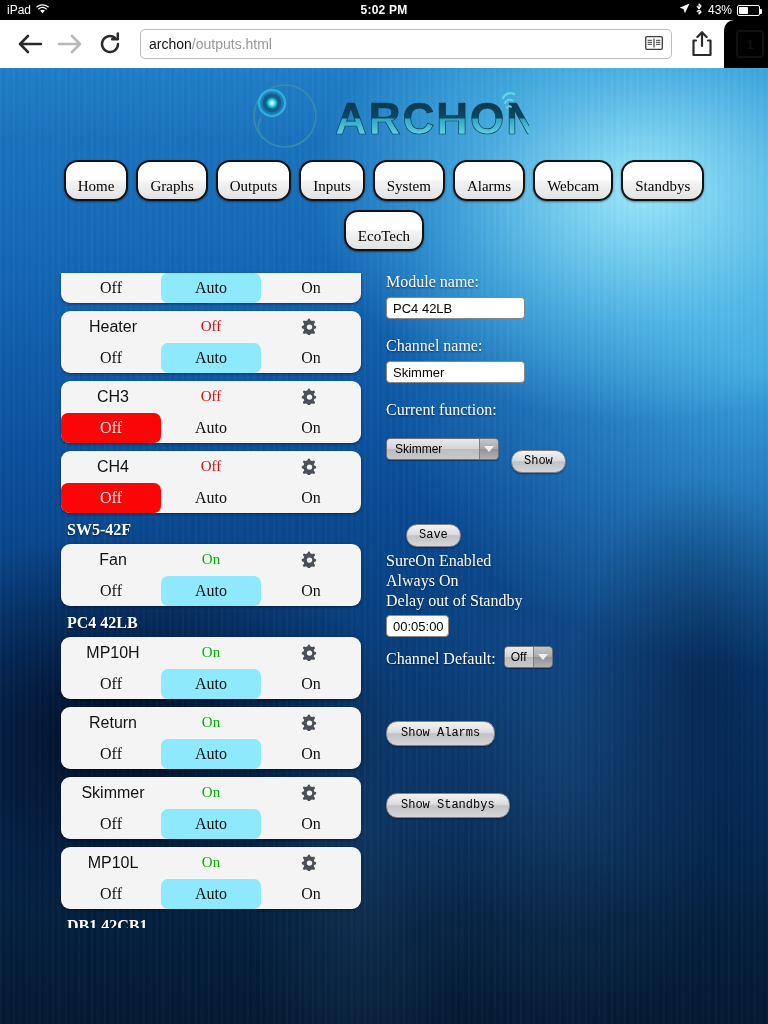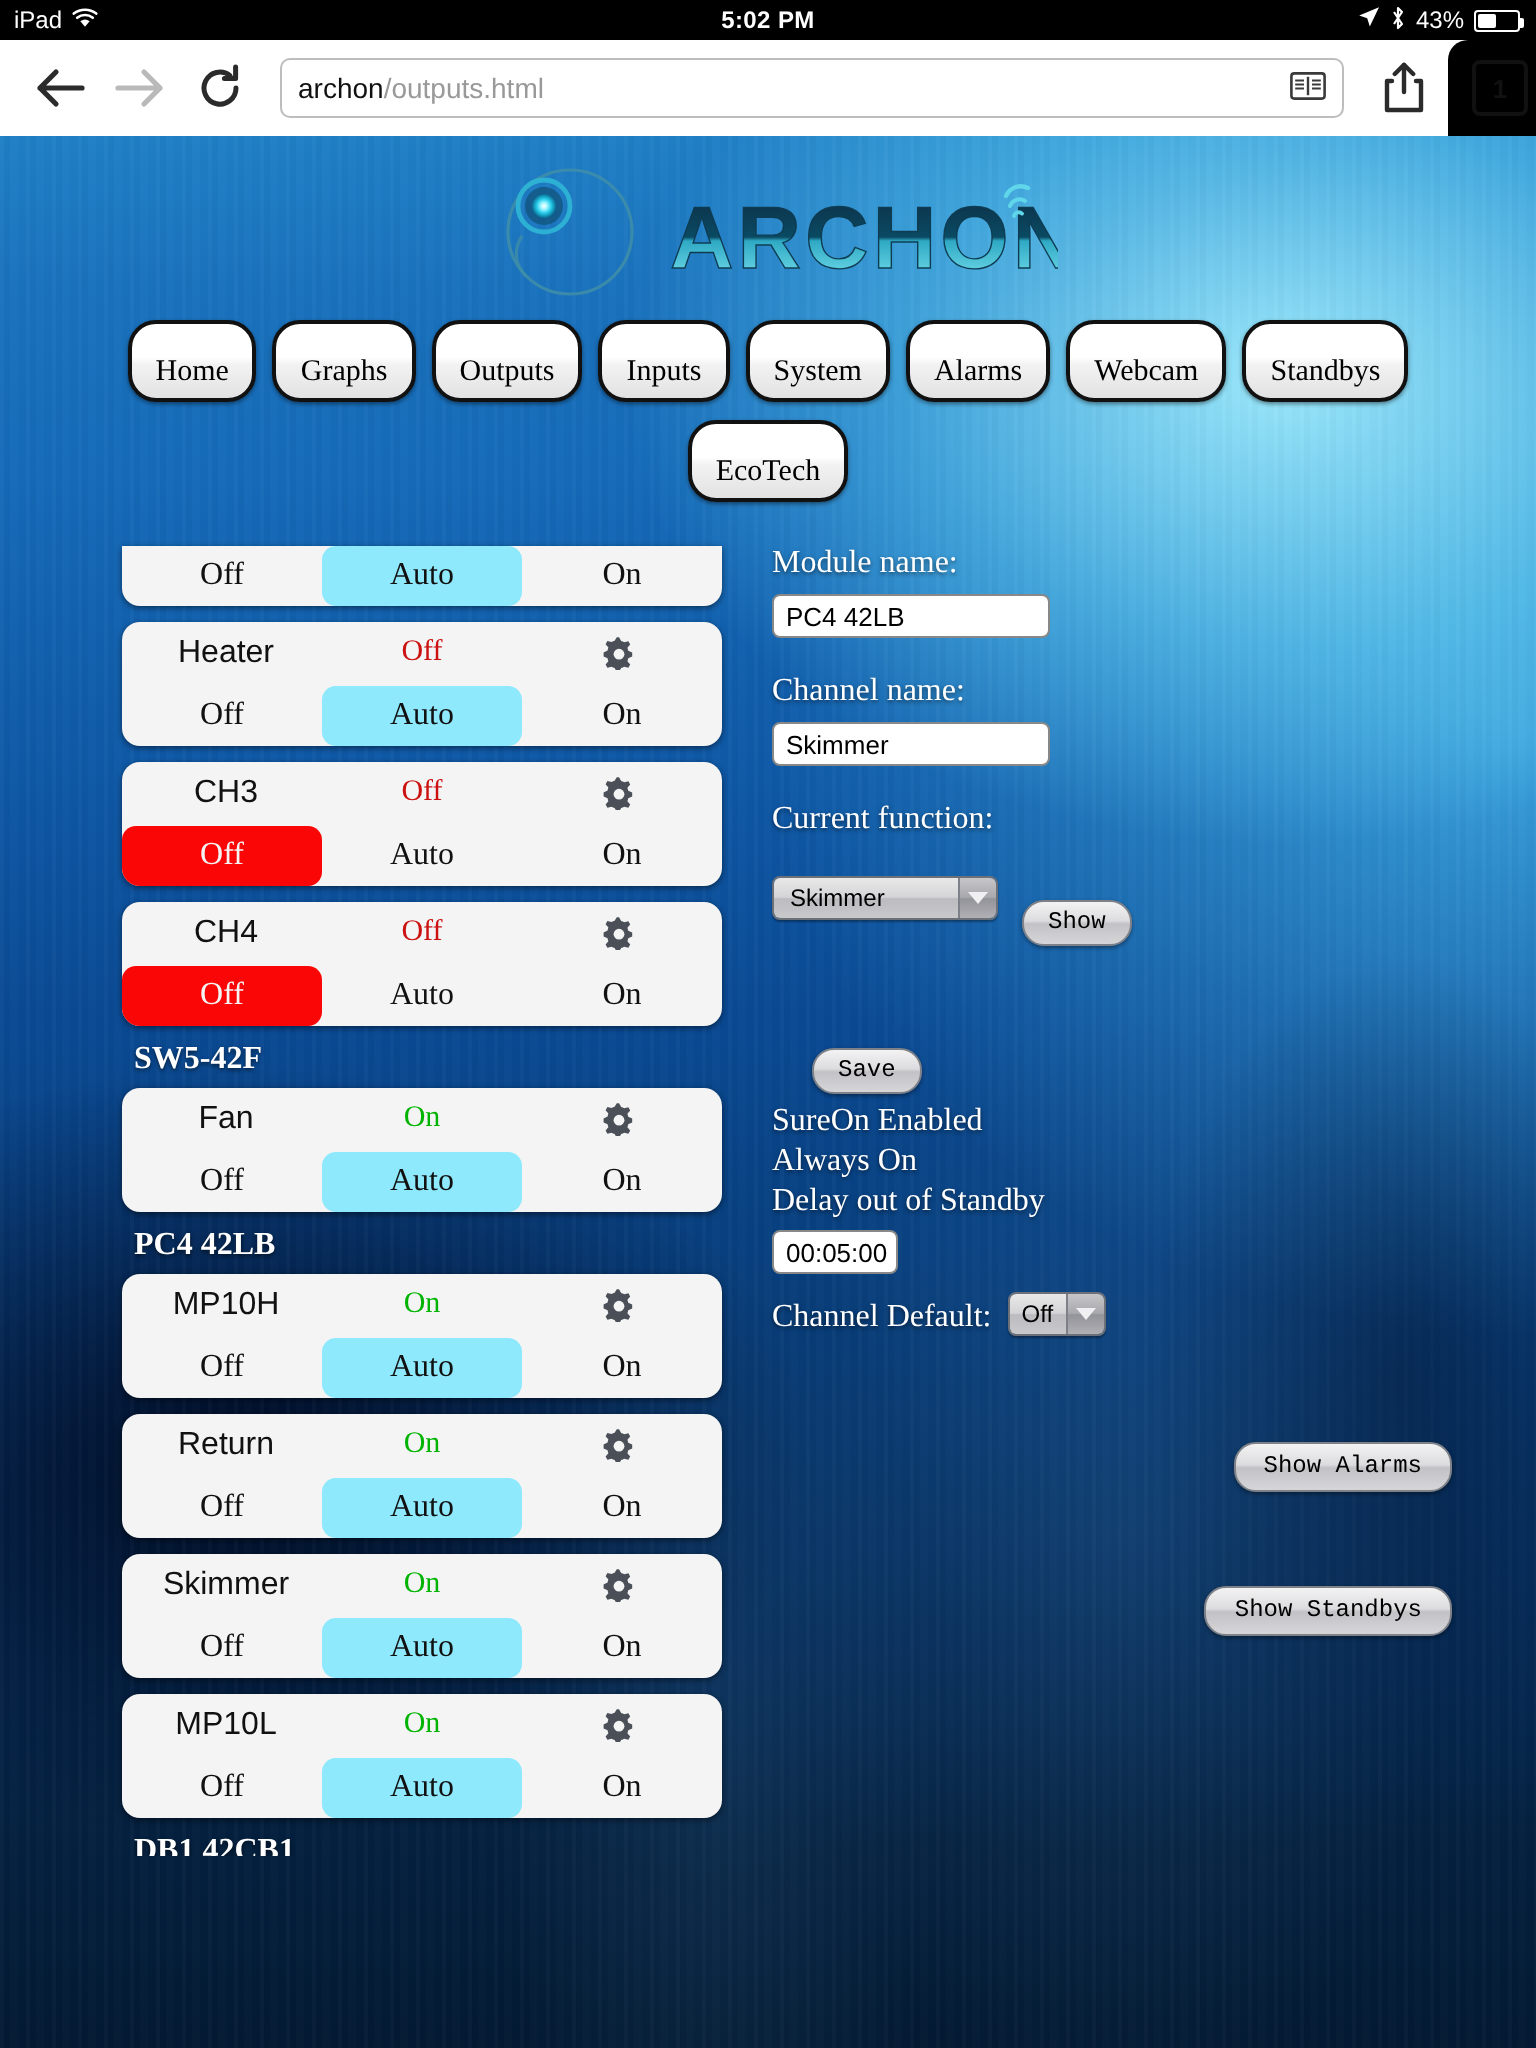--- a/index.html
+++ b/index.html
@@ -240,21 +240,21 @@
   }
   .save-wrap { margin: 26px 0 0 20px; }
   .lines { margin-top: 4px; }
   .line {
     font-family: "Liberation Serif", serif;
     font-size: 16px; color: #fff; line-height: 20px;
     text-shadow: 0 1px 2px rgba(0,0,0,.55);
   }
   .timefield { margin-top: 4px; }
   .chdef-row { display: flex; align-items: flex-end; gap: 8px; margin-top: 9px; }
-  .btn-stack { margin-top: 28px; text-align: right; }
+  .btn-stack { margin-top: 28px; }
   .btn-stack .gbtn { padding: 4px 14px 5px; }
   .btn-stack .spacer { height: 22px; }
 </style>
 </head>
 <body>
 
 <div class="statusbar">
   <div class="sb-left">
     <span>iPad</span>
     <span class="wifi-glyph">

